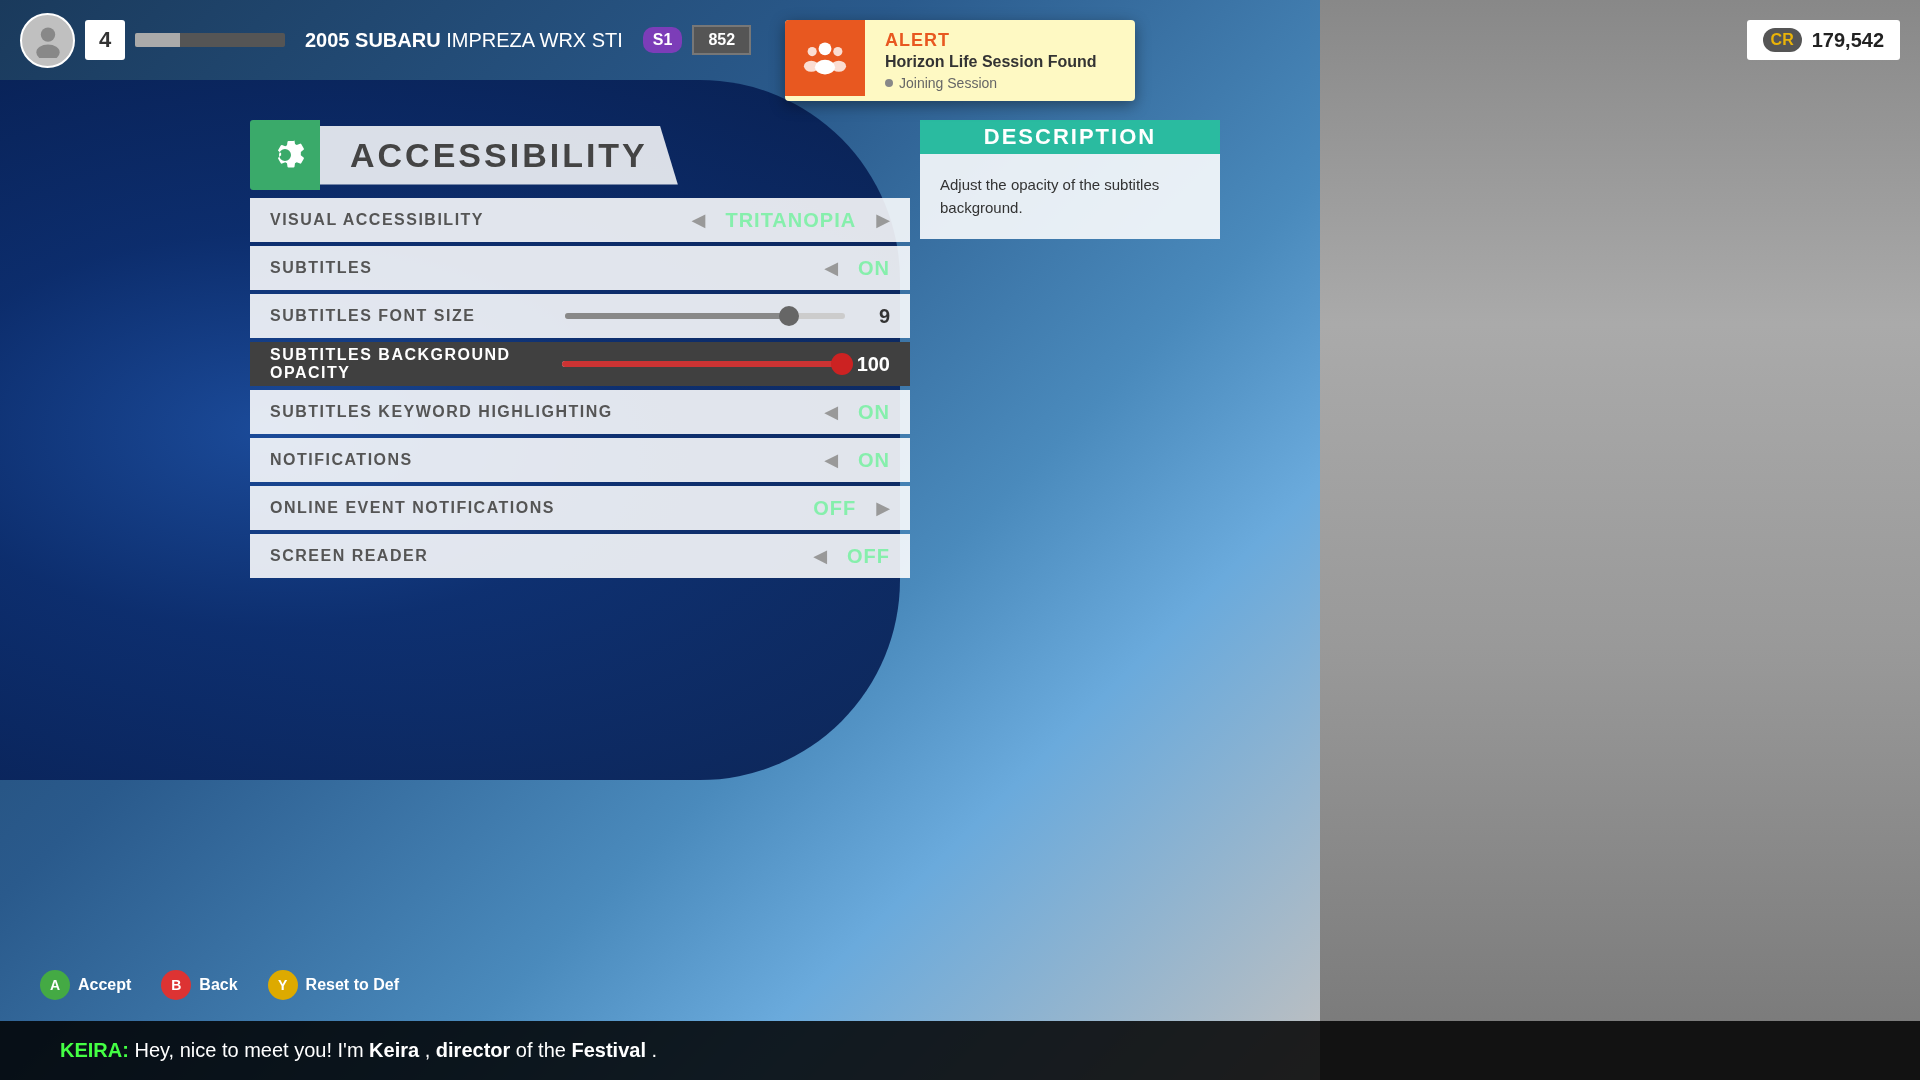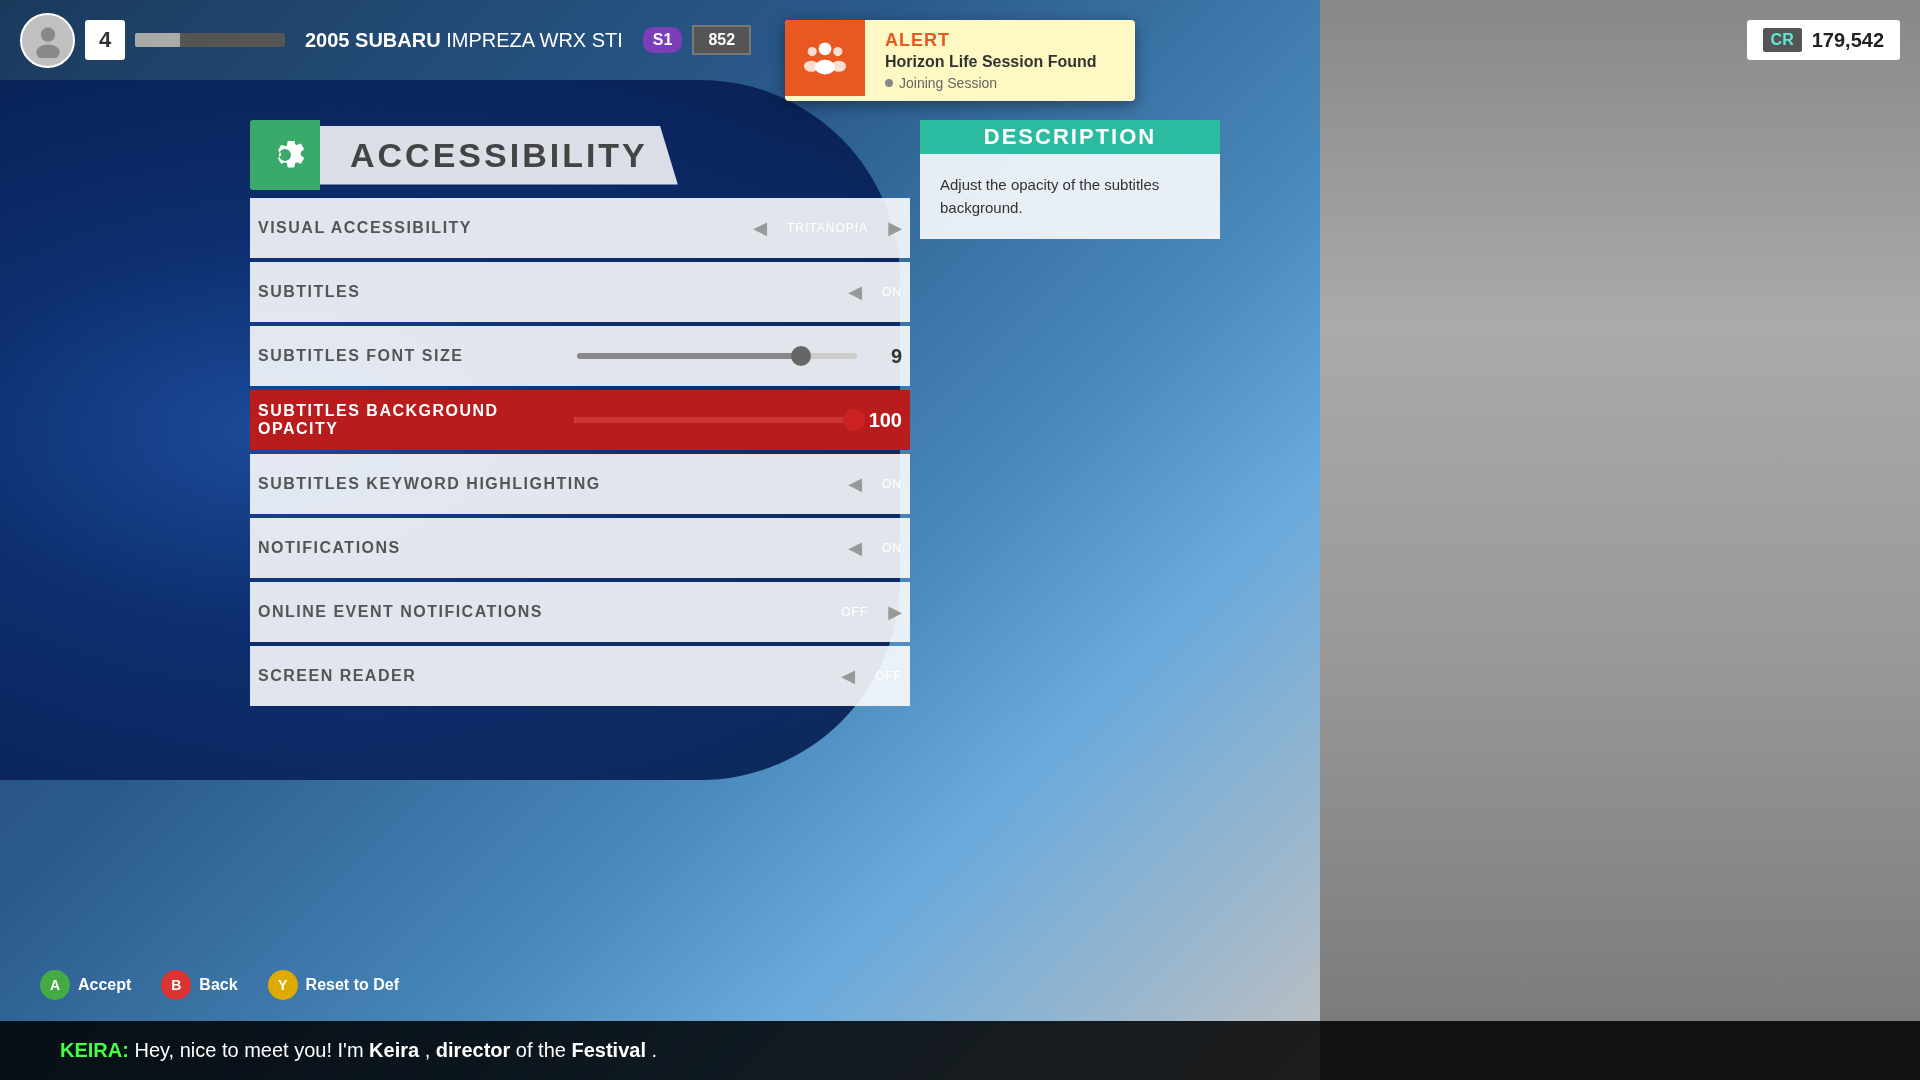--- a/index.html
+++ b/index.html
@@ -210,25 +210,25 @@
       padding: 8px 16px;
       border-radius: 3px;
       display: flex;
       align-items: center;
       gap: 10px;
       z-index: 20;
     }
 
     .cr-label {
       background: #555;
-      color: #5eead4;
+      color: #eab308;
       font-weight: bold;
       font-size: 16px;
       padding: 3px 8px;
-      border-radius: 2px;
+      border-radius: 12px;
     }
 
     .cr-value {
       font-size: 20px;
       font-weight: bold;
       color: #222;
     }
 
     
     .main-panel {
@@ -275,30 +275,30 @@
 
     
     .settings-list {
       display: flex;
       flex-direction: column;
       gap: 4px;
     }
 
     .setting-row {
       background: rgba(255,255,255,0.88);
-      height: 60px;
-      display: flex;
-      align-items: center;
-      padding: 0 8px;
+      height: 44px;
+      display: flex;
+      align-items: center;
+      padding: 0 20px;
       cursor: pointer;
       position: relative;
     }
 
     .setting-row.active {
-      background: #b91c1c;
+      background: #404040;
     }
 
     .setting-row.active .setting-label {
       color: white;
     }
 
     .setting-label {
       color: #555;
       font-size: 16px;
       font-weight: bold;
@@ -313,23 +313,23 @@
       margin-right: 20px;
     }
 
     .setting-arrow-right {
       color: #999;
       font-size: 18px;
       margin-left: 20px;
     }
 
     .setting-value {
-      color: #ffffff;
-      font-size: 12px;
-      font-weight: normal;
+      color: #86efac;
+      font-size: 20px;
+      font-weight: bold;
       letter-spacing: 1px;
       text-transform: uppercase;
     }
 
     
     .slider-container {
       display: flex;
       align-items: center;
       gap: 15px;
       flex: 1;

